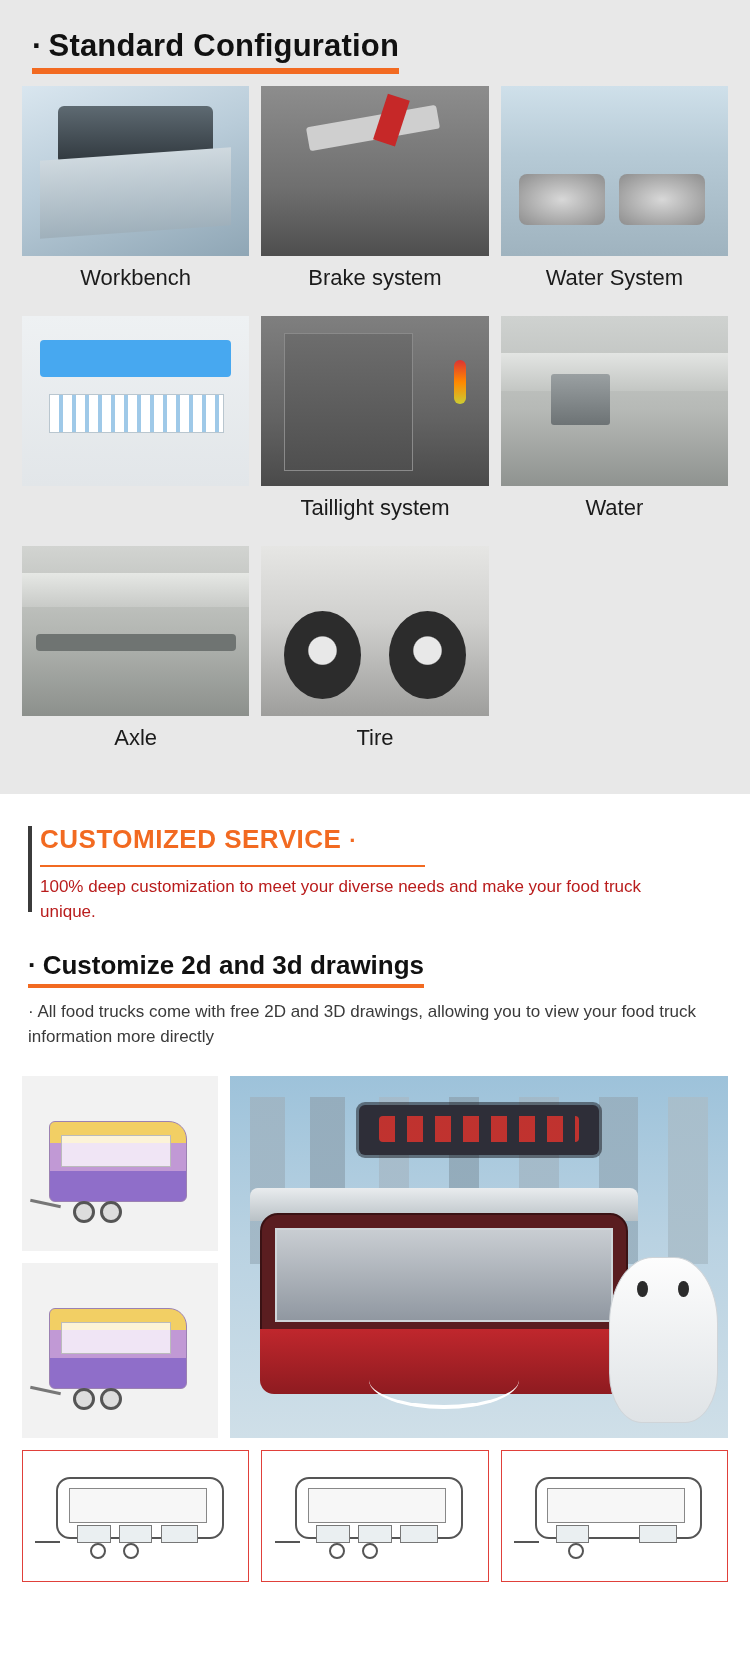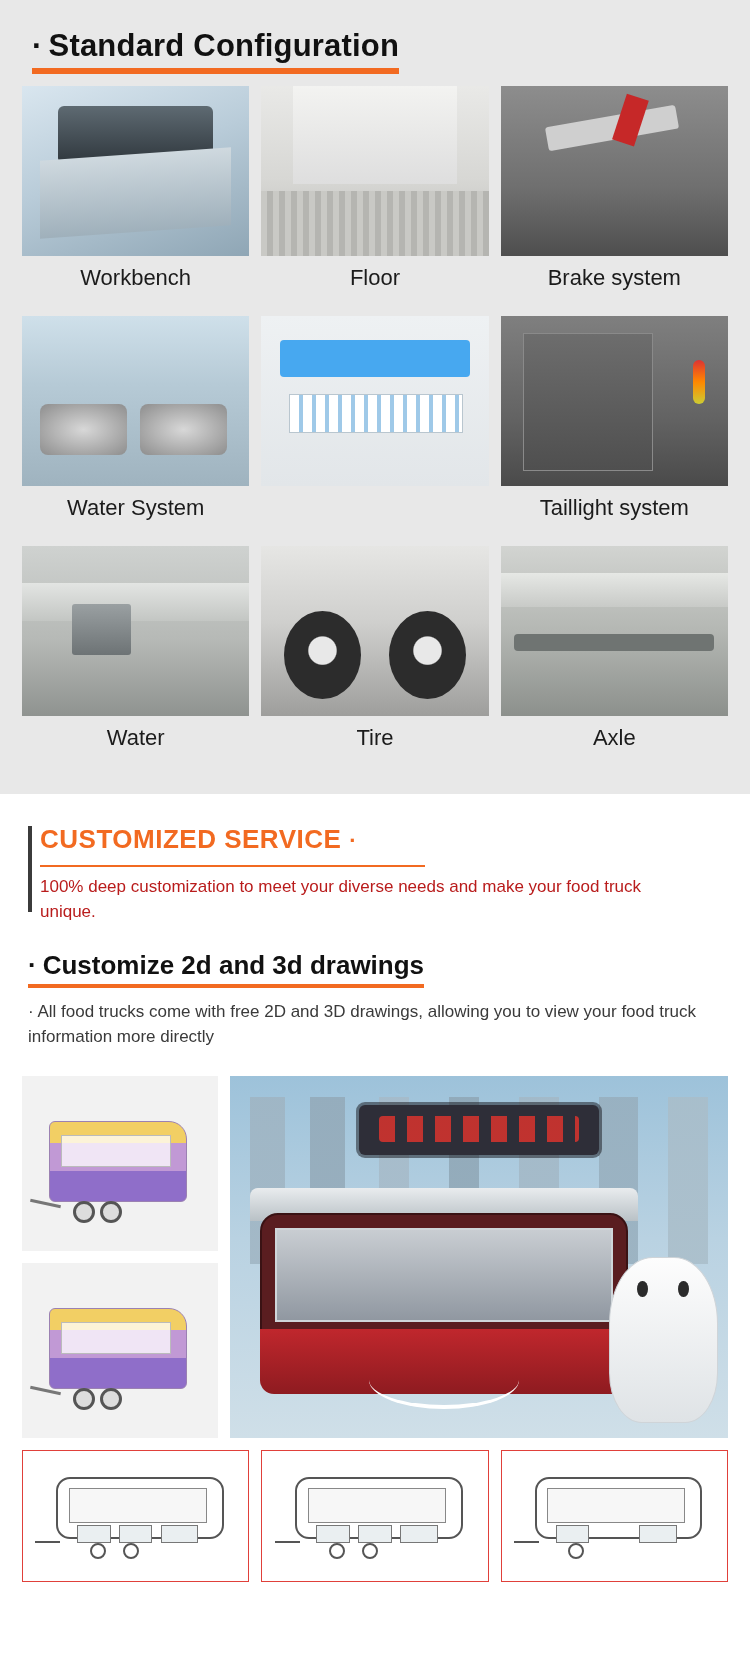--- a/index.html
+++ b/index.html
@@ -315,26 +315,20 @@
 
   <div class="grid3">
 
     <div class="cell">
       <div class="thumb">
           <div class="ph wb"></div>
         </div>
       <div class="caption">Workbench</div>
     </div>
 
-    <div class="cell">
-      <div class="thumb">
-          <div class="ph fl"></div>
-        </div>
-      <div class="caption">Floor</div>
-    </div>
 
     <div class="cell">
       <div class="thumb">
           <div class="ph bk"></div>
         </div>
       <div class="caption">Brake system</div>
     </div>
 
     <div class="cell">
       <div class="thumb">
@@ -358,30 +352,30 @@
 
     <div class="cell">
       <div class="thumb">
           <div class="ph jk"></div>
         </div>
       <div class="caption">Water</div>
     </div>
 
     <div class="cell">
       <div class="thumb">
+          <div class="ph ax"></div>
+        </div>
+      <div class="caption">Axle</div>
+    </div>
+
+    <div class="cell">
+      <div class="thumb">
           <div class="ph tr"></div>
         </div>
       <div class="caption">Tire</div>
-    </div>
-
-    <div class="cell">
-      <div class="thumb">
-          <div class="ph ax"></div>
-        </div>
-      <div class="caption">Axle</div>
     </div>
 
   </div>
 </section>
 
 <section class="section-cust">
 
   <div class="cs-block">
     <div class="cs-title">
       <span>CUSTOMIZED SERVICE</span><span class="sq">·</span>

